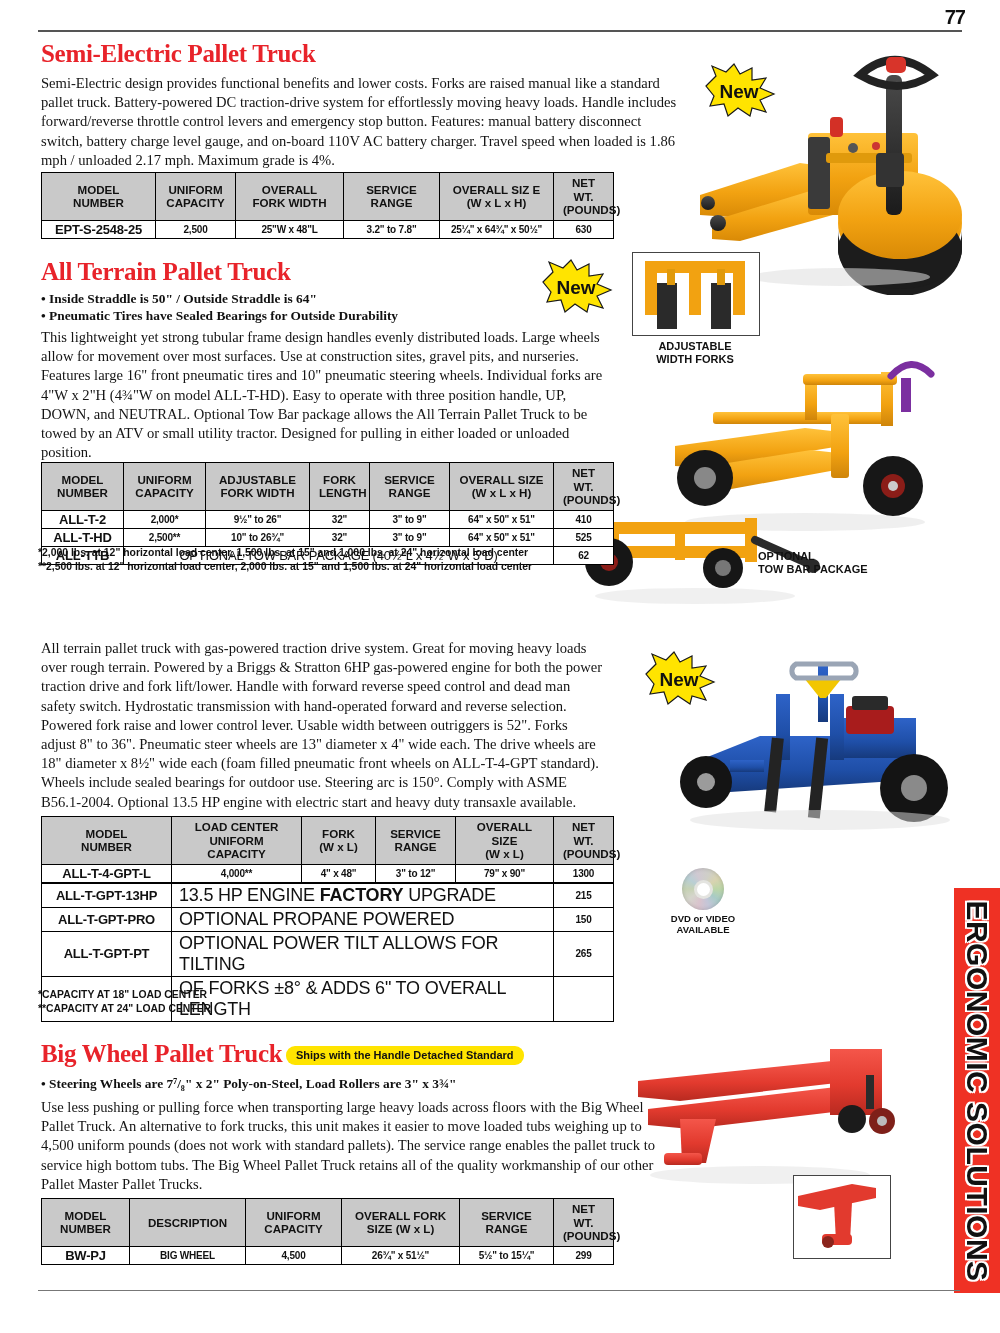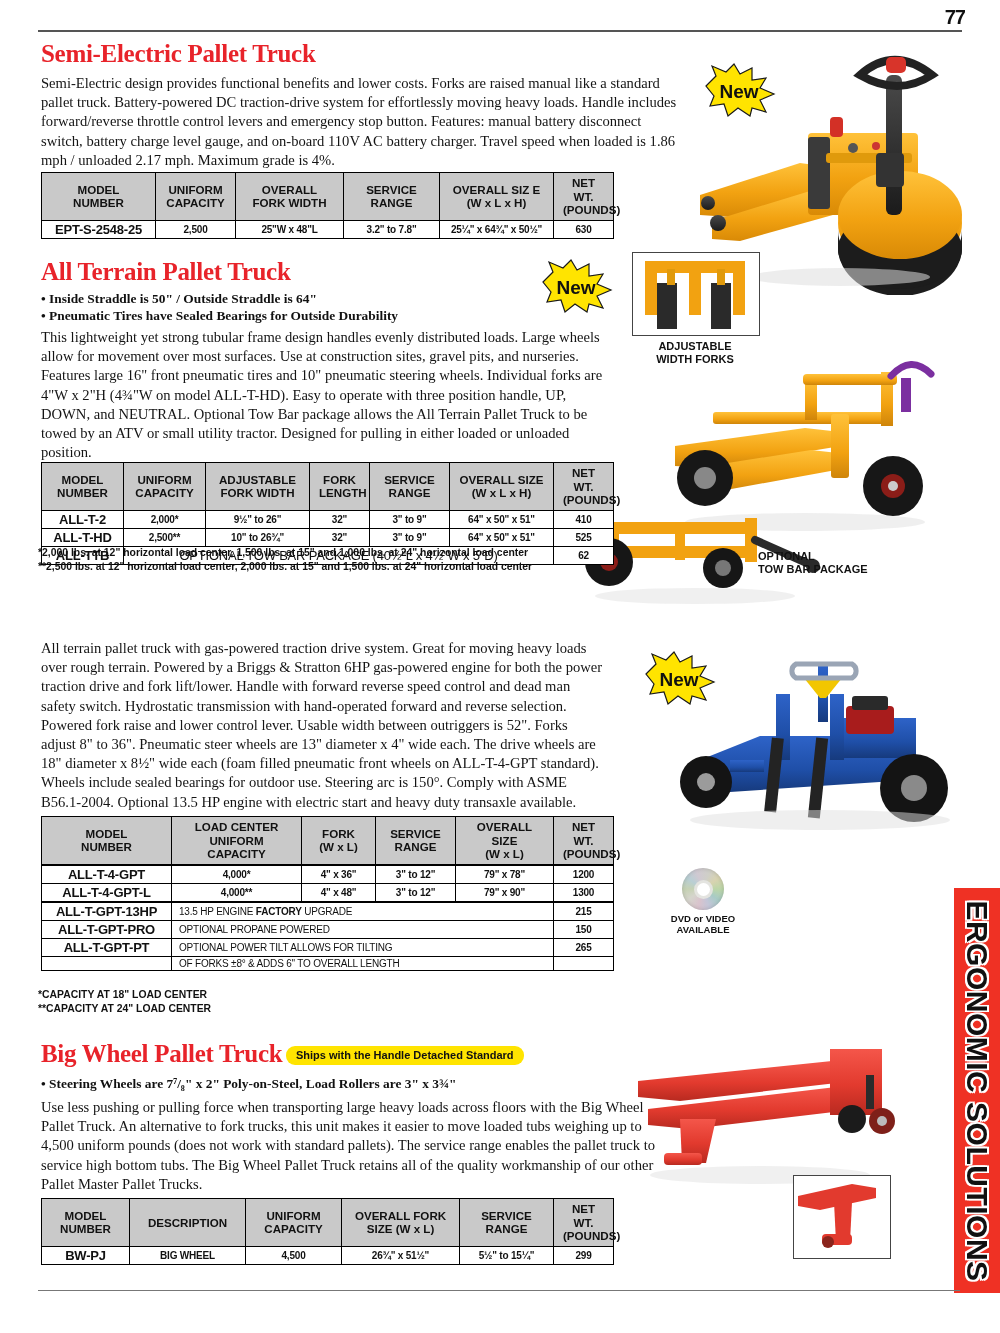--- a/index.html
+++ b/index.html
@@ -104,21 +104,21 @@
     letter-spacing: -0.2px;
   }
   .spec-table td.val {
     font-size: 10px;
     letter-spacing: -0.2px;
     font-weight: bold;
   }
   .spec-table td.wide-note {
     text-align: left;
     padding-left: 7px;
-    font-size: 10px;
+    font-size: 18px;
     letter-spacing: -0.2px;
   }
   .spec-table td.wide-note-c {
     text-align: center;
     font-size: 13px;
     letter-spacing: -0.2px;
   }
   .spec-table tr.thick-top td { border-top: 2px solid #000; }
   .spec-table td.nb-top { border-top: none; }
 
@@ -577,28 +577,20 @@
 (W x L)</th>
         <th style="white-space:pre-line">SERVICE
 RANGE</th>
         <th style="white-space:pre-line">OVERALL SIZE
 (W x L)</th>
         <th style="white-space:pre-line">NET WT.
 (POUNDS)</th>
       </tr>
     </thead>
     <tbody>
-      <tr class="thick-top">
-        <td class="model">ALL-T-4-GPT</td>
-        <td class="val">4,000*</td>
-        <td class="val">4" x 36"</td>
-        <td class="val">3" to 12"</td>
-        <td class="val">79" x 78"</td>
-        <td class="val">1200</td>
-      </tr>
       <tr>
         <td class="model">ALL-T-4-GPT-L</td>
         <td class="val">4,000**</td>
         <td class="val">4" x 48"</td>
         <td class="val">3" to 12"</td>
         <td class="val">79" x 90"</td>
         <td class="val">1300</td>
       </tr>
       <tr class="thick-top">
         <td class="model">ALL-T-GPT-13HP</td>

